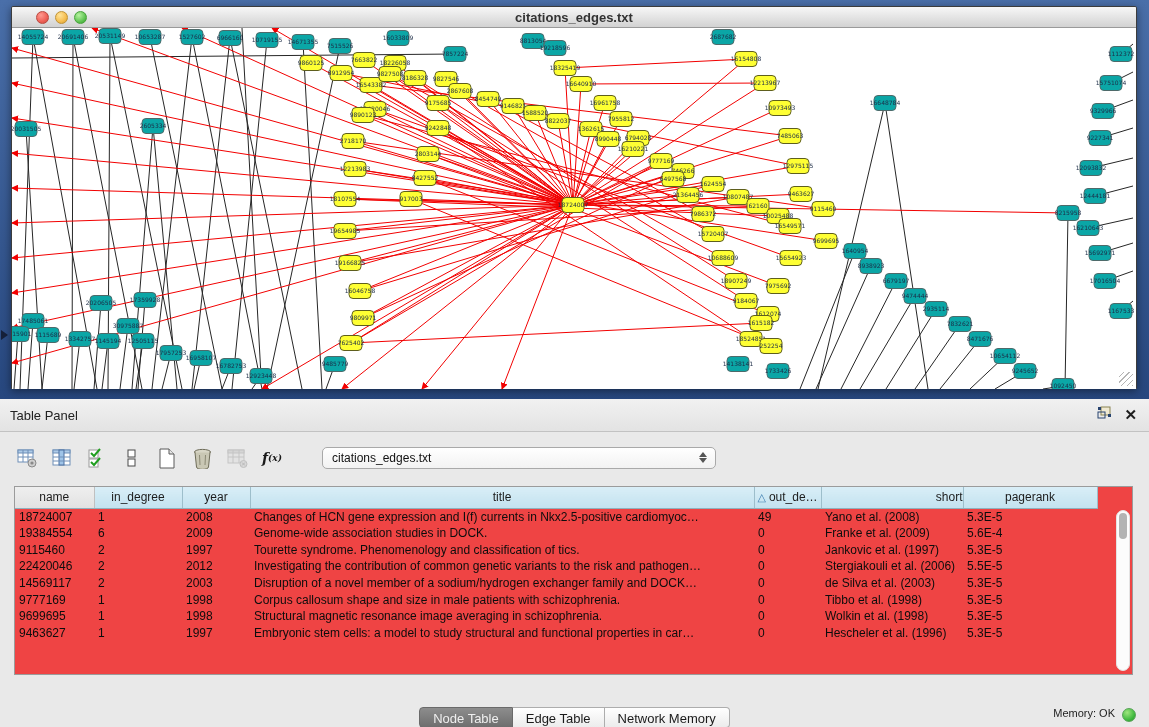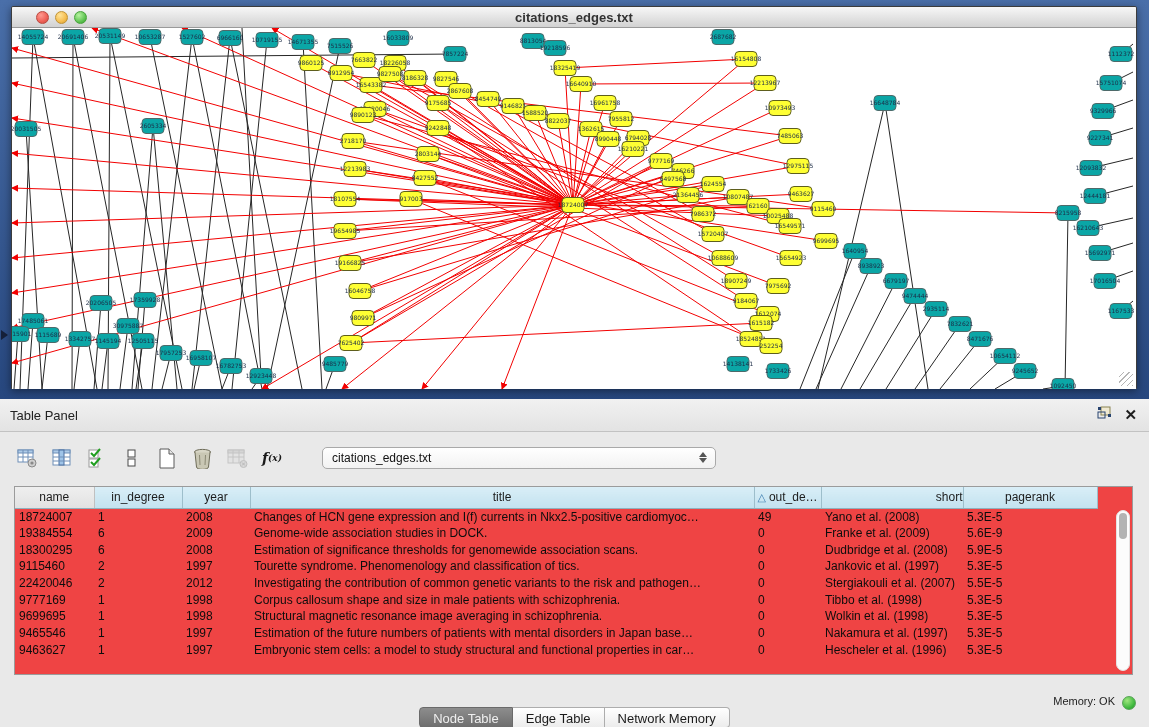--- a/index.html
+++ b/index.html
@@ -73,21 +73,21 @@
   .vthumb { position:absolute; left:2px; top:2px; width:8px; height:26px; background:#b3b3b3; border-radius:5px; }
 
   .tabs-strip { position:absolute; left:0; right:0; top:275px; height:24px;
     display:flex; justify-content:center; }
   .seg { font-size:13px; padding:2px 13px; height:21px; line-height:17px;
     background:linear-gradient(#ffffff,#ececec); border:1px solid #adadad; border-left:none; color:#1a1a1a; }
   .seg:first-child { border-radius:4px 0 0 4px; border-left:1px solid #adadad; }
   .seg:last-child { border-radius:0 4px 4px 0; }
   .seg.active { background:linear-gradient(#8d8d8d,#6e6e6e); color:#efefef; border-color:#6a6a6a; }
 
-  .statusbar { position:absolute; left:0; right:0; bottom:12px; height:30px;text-decoration:underline; }
+  .statusbar { position:absolute; left:0; right:0; bottom:0; height:30px;text-decoration:underline; }
   .memory { position:absolute; right:34px; bottom:8px; font-size:11px; color:#1d1d1d; }
   .mem-led { position:absolute; right:13px; bottom:5px; width:14px; height:14px; border-radius:50%;
     background:radial-gradient(circle at 35% 30%, #9fe67e, #3db83d 65%, #2a8f2a); border:1px solid #57a357; }
 </style>
 </head>
 <body>
 
 <div class="desktop">
   <div class="collapse-arrow"></div>
 
@@ -855,77 +855,68 @@
               <td>Yano et al. (2008)</td>
               <td>5.3E-5</td>
             </tr>
             <tr>
               <td>19384554</td>
               <td>6</td>
               <td>2009</td>
               <td>Genome-wide association studies in DOCK.</td>
               <td>0</td>
               <td>Franke et al. (2009)</td>
-              <td>5.6E-9</td>
-            </tr>
-            <tr>
-              <td>18300295</td>
-              <td>6</td>
-              <td>2008</td>
-              <td>Estimation of significance thresholds for genomewide association scans.</td>
-              <td>0</td>
-              <td>Dudbridge et al. (2008)</td>
-              <td>5.9E-5</td>
+              <td>5.6E-4</td>
             </tr>
             <tr>
               <td>9115460</td>
               <td>2</td>
               <td>1997</td>
               <td>Tourette syndrome. Phenomenology and classification of tics.</td>
               <td>0</td>
               <td>Jankovic et al. (1997)</td>
               <td>5.3E-5</td>
             </tr>
             <tr>
               <td>22420046</td>
               <td>2</td>
               <td>2012</td>
               <td>Investigating the contribution of common genetic variants to the risk and pathogen…</td>
               <td>0</td>
-              <td>Stergiakouli et al. (2007)</td>
+              <td>Stergiakouli et al. (2006)</td>
               <td>5.5E-5</td>
+            </tr>
+            <tr>
+              <td>14569117</td>
+              <td>2</td>
+              <td>2003</td>
+              <td>Disruption of a novel member of a sodium/hydrogen exchanger family and DOCK…</td>
+              <td>0</td>
+              <td>de Silva et al. (2003)</td>
+              <td>5.3E-5</td>
             </tr>
             <tr>
               <td>9777169</td>
               <td>1</td>
               <td>1998</td>
               <td>Corpus callosum shape and size in male patients with schizophrenia.</td>
               <td>0</td>
               <td>Tibbo et al. (1998)</td>
               <td>5.3E-5</td>
             </tr>
             <tr>
               <td>9699695</td>
               <td>1</td>
               <td>1998</td>
               <td>Structural magnetic resonance image averaging in schizophrenia.</td>
               <td>0</td>
               <td>Wolkin et al. (1998)</td>
               <td>5.3E-5</td>
             </tr>
             <tr>
-              <td>9465546</td>
-              <td>1</td>
-              <td>1997</td>
-              <td>Estimation of the future numbers of patients with mental disorders in Japan base…</td>
-              <td>0</td>
-              <td>Nakamura et al. (1997)</td>
-              <td>5.3E-5</td>
-            </tr>
-            <tr>
               <td>9463627</td>
               <td>1</td>
               <td>1997</td>
               <td>Embryonic stem cells: a model to study structural and functional properties in car…</td>
               <td>0</td>
               <td>Hescheler et al. (1996)</td>
               <td>5.3E-5</td>
             </tr>
           </tbody>
       </table>

